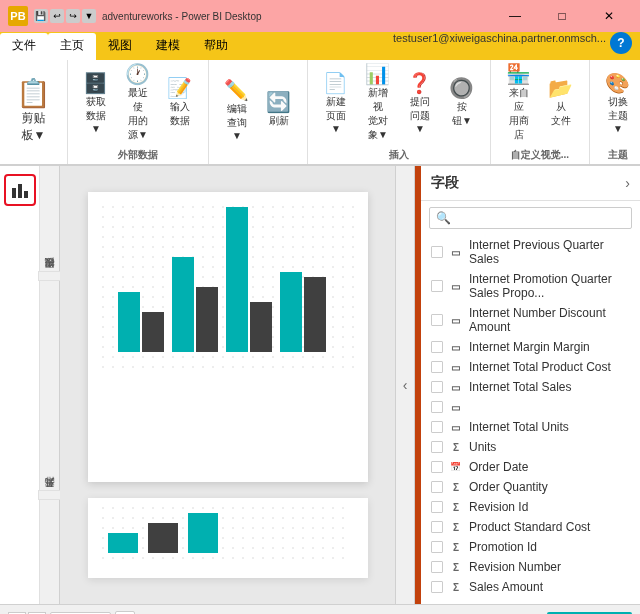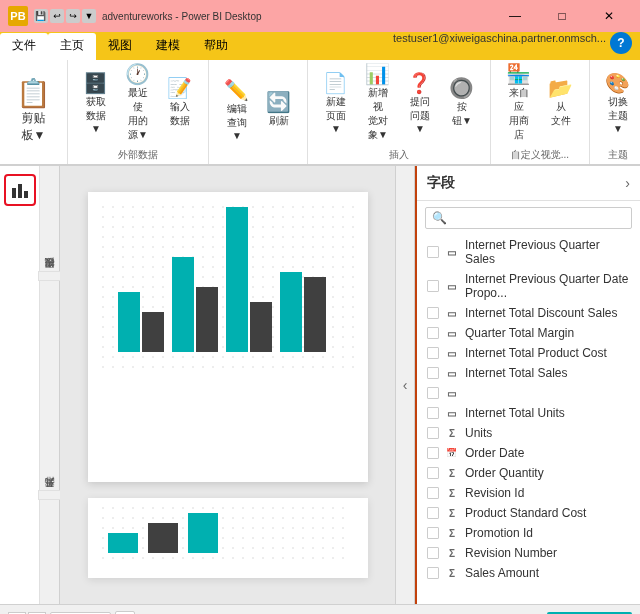--- a/index.html
+++ b/index.html
@@ -20,21 +20,21 @@
     .title-text { font-size: 10px; color: #333; }
     .window-controls { display: flex; gap: 1px; }
     .win-btn { width: 46px; height: 32px; display: flex; align-items: center; justify-content: center; font-size: 12px; cursor: pointer; }
 
     
     .ribbon { background: #0f766e; border-bottom: 1px solid #d0d0d0; }
     .ribbon-tab { padding: 4px 12px 6px; font-size: 12px; cursor: pointer; background: transparent; }
     .ribbon-tab.active { background: #fff; border-radius: 3px 3px 0 0; }
     .ribbon-group { display: flex; flex-direction: column; align-items: center; border-right: 1px solid #e0e0e0; padding: 0 8px; }
     .ribbon-group-items { display: flex; gap: 2px; flex: 1; align-items: center; }
-    .ribbon-group-label { font-size: 10px; color: #666; margin-top: 2px; padding-bottom: 2px; }
+    .ribbon-group-label { font-size: 10px; color: #666; margin-top: 2px; padding-bottom: 2px; font-weight: bold; }
     .ribbon-btn { display: flex; flex-direction: column; align-items: center; padding: 4px 6px; cursor: pointer; border-radius: 3px; min-width: 40px; }
     .ribbon-btn .icon { font-size: 20px; line-height: 1; }
     .ribbon-btn .label { font-size: 10px; text-align: center; color: #333; margin-top: 2px; }
     .ribbon-big-btn { display: flex; flex-direction: column; align-items: center; padding: 4px 8px; cursor: pointer; border-radius: 3px; }
     .ribbon-big-btn .icon { font-size: 28px; }
     .ribbon-big-btn .label { font-size: 12px; color: #333; text-align: left; }
     .help-btn { width: 22px; height: 22px; border-radius: 50%; background: #0078d4; color: white; display: flex; align-items: center; justify-content: center; font-size: 12px; font-weight: bold; cursor: pointer; }
 
     
     .left-sidebar { width: 40px; background: #fff; border-right: 1px solid #e0e0e0; display: flex; flex-direction: column; align-items: center; padding-top: 8px; gap: 4px; }
@@ -50,21 +50,21 @@
     .chart-area { width: 100%; height: 100%; position: relative; }
     .bar-group { display: flex; gap: 2px; align-items: flex-end; }
     .bar { width: 22px; cursor: pointer; }
     .bar.teal { background: #00b0b0; }
     .bar.dark { background: #404040; }
 
     
     .collapse-btn { width: 20px; background: #f0f0f0; border-left: 1px solid #d0d0d0; border-right: 1px solid #d0d0d0; display: flex; align-items: center; justify-content: center; cursor: pointer; font-size: 14px; color: #666; }
 
     
-    .right-panel { width: 225px; background: #fff; border-left: 2px solid #c2410c; display: flex; flex-direction: column; }
+    .right-panel { width: 225px; background: #fff; border-left: 6px solid #c2410c; display: flex; flex-direction: column; }
     .right-panel-header { display: flex; align-items: center; justify-content: space-between; padding: 8px 10px; border-bottom: 1px solid #e0e0e0; }
     .right-panel-title { font-size: 14px; font-weight: bold; color: #333; }
     .right-panel-close { cursor: pointer; font-size: 14px; color: #666; }
     .search-box { margin: 6px 8px; border: 1px solid #ccc; border-radius: 2px; display: flex; align-items: center; padding: 3px 6px; }
     .search-box input { border: none; outline: none; font-size: 12px; width: 100%; }
     .search-icon-span { color: #888; margin-right: 4px; font-size: 12px; }
 
     
     .field-list { flex: 1; overflow-y: auto; }
     .field-item { display: flex; align-items: center; padding: 3px 10px; gap: 6px; cursor: pointer; font-size: 12px; color: #333; }
@@ -305,31 +305,31 @@
 
     <div class="field-list">
       <div class="field-item">
         <div class="field-checkbox"></div>
         <div class="field-type-icon">▭</div>
         <span class="field-name">Internet Previous Quarter Sales</span>
       </div>
       <div class="field-item">
         <div class="field-checkbox"></div>
         <div class="field-type-icon">▭</div>
-        <span class="field-name">Internet Previous Quarter Date Propo...</span>
-      </div>
-      <div class="field-item">
-        <div class="field-checkbox"></div>
-        <div class="field-type-icon">▭</div>
-        <span class="field-name">Internet Total Discount Sales</span>
-      </div>
-      <div class="field-item">
-        <div class="field-checkbox"></div>
-        <div class="field-type-icon">▭</div>
-        <span class="field-name">Quarter Total Margin</span>
+        <span class="field-name">Internet Promotion Quarter Sales Propo...</span>
+      </div>
+      <div class="field-item">
+        <div class="field-checkbox"></div>
+        <div class="field-type-icon">▭</div>
+        <span class="field-name">Internet Number Discount Amount</span>
+      </div>
+      <div class="field-item">
+        <div class="field-checkbox"></div>
+        <div class="field-type-icon">▭</div>
+        <span class="field-name">Internet Margin Margin</span>
       </div>
       <div class="field-item">
         <div class="field-checkbox"></div>
         <div class="field-type-icon">▭</div>
         <span class="field-name">Internet Total Product Cost</span>
       </div>
       <div class="field-item">
         <div class="field-checkbox"></div>
         <div class="field-type-icon">▭</div>
         <span class="field-name">Internet Total Sales</span>

